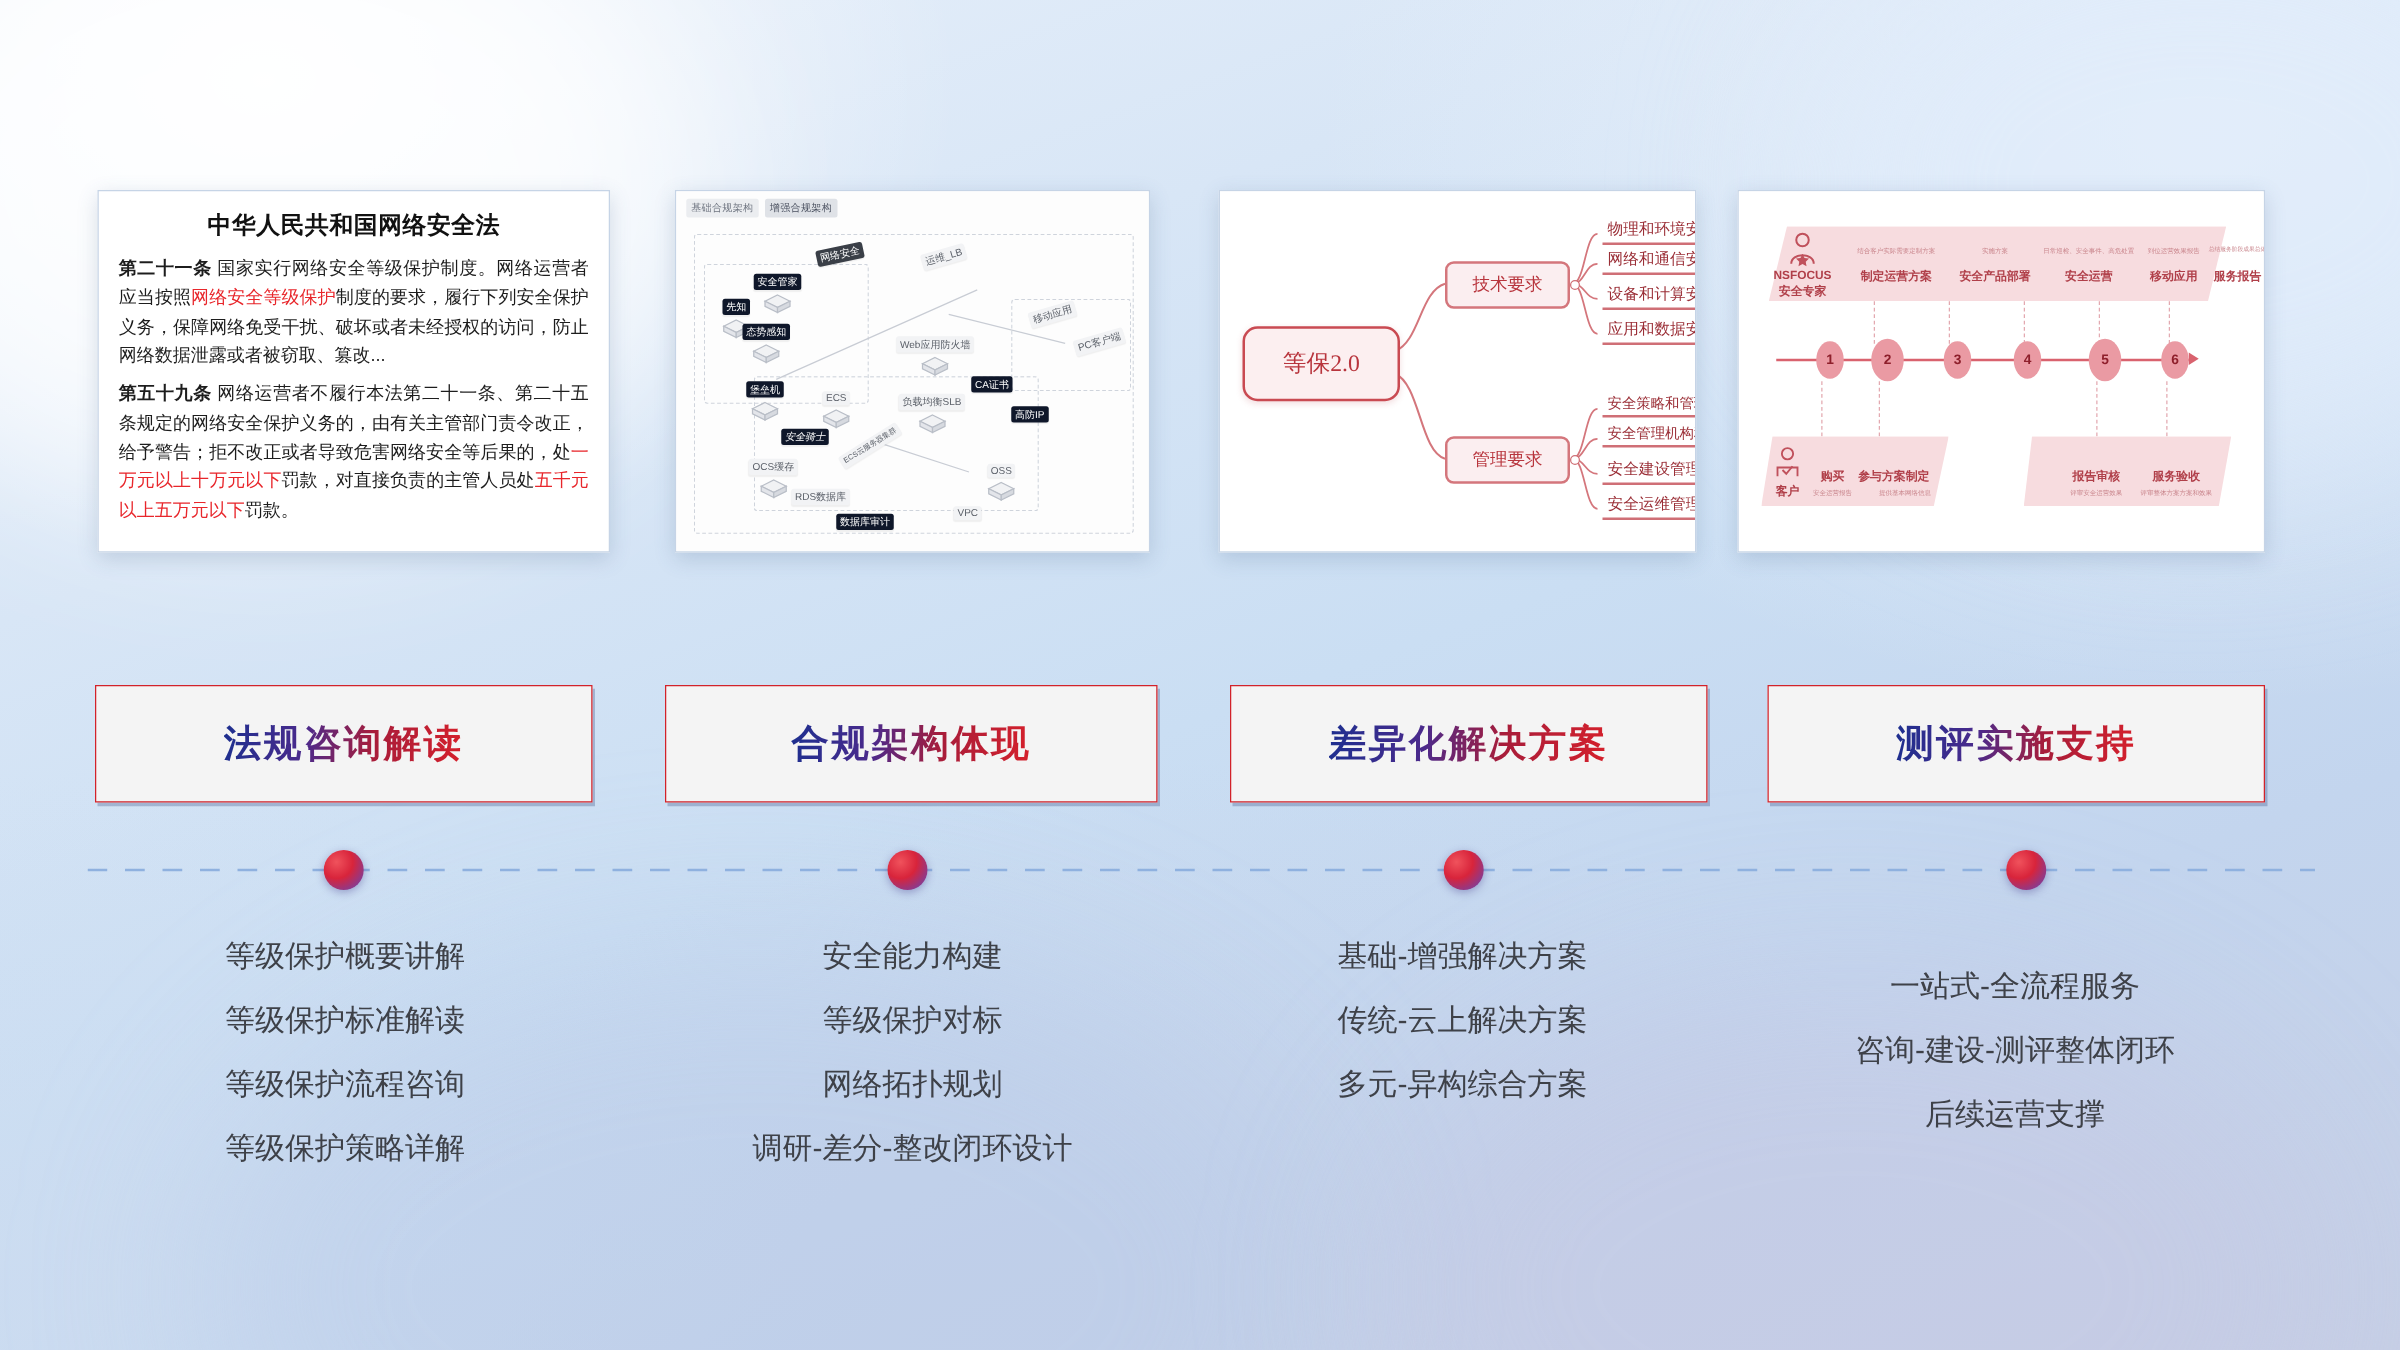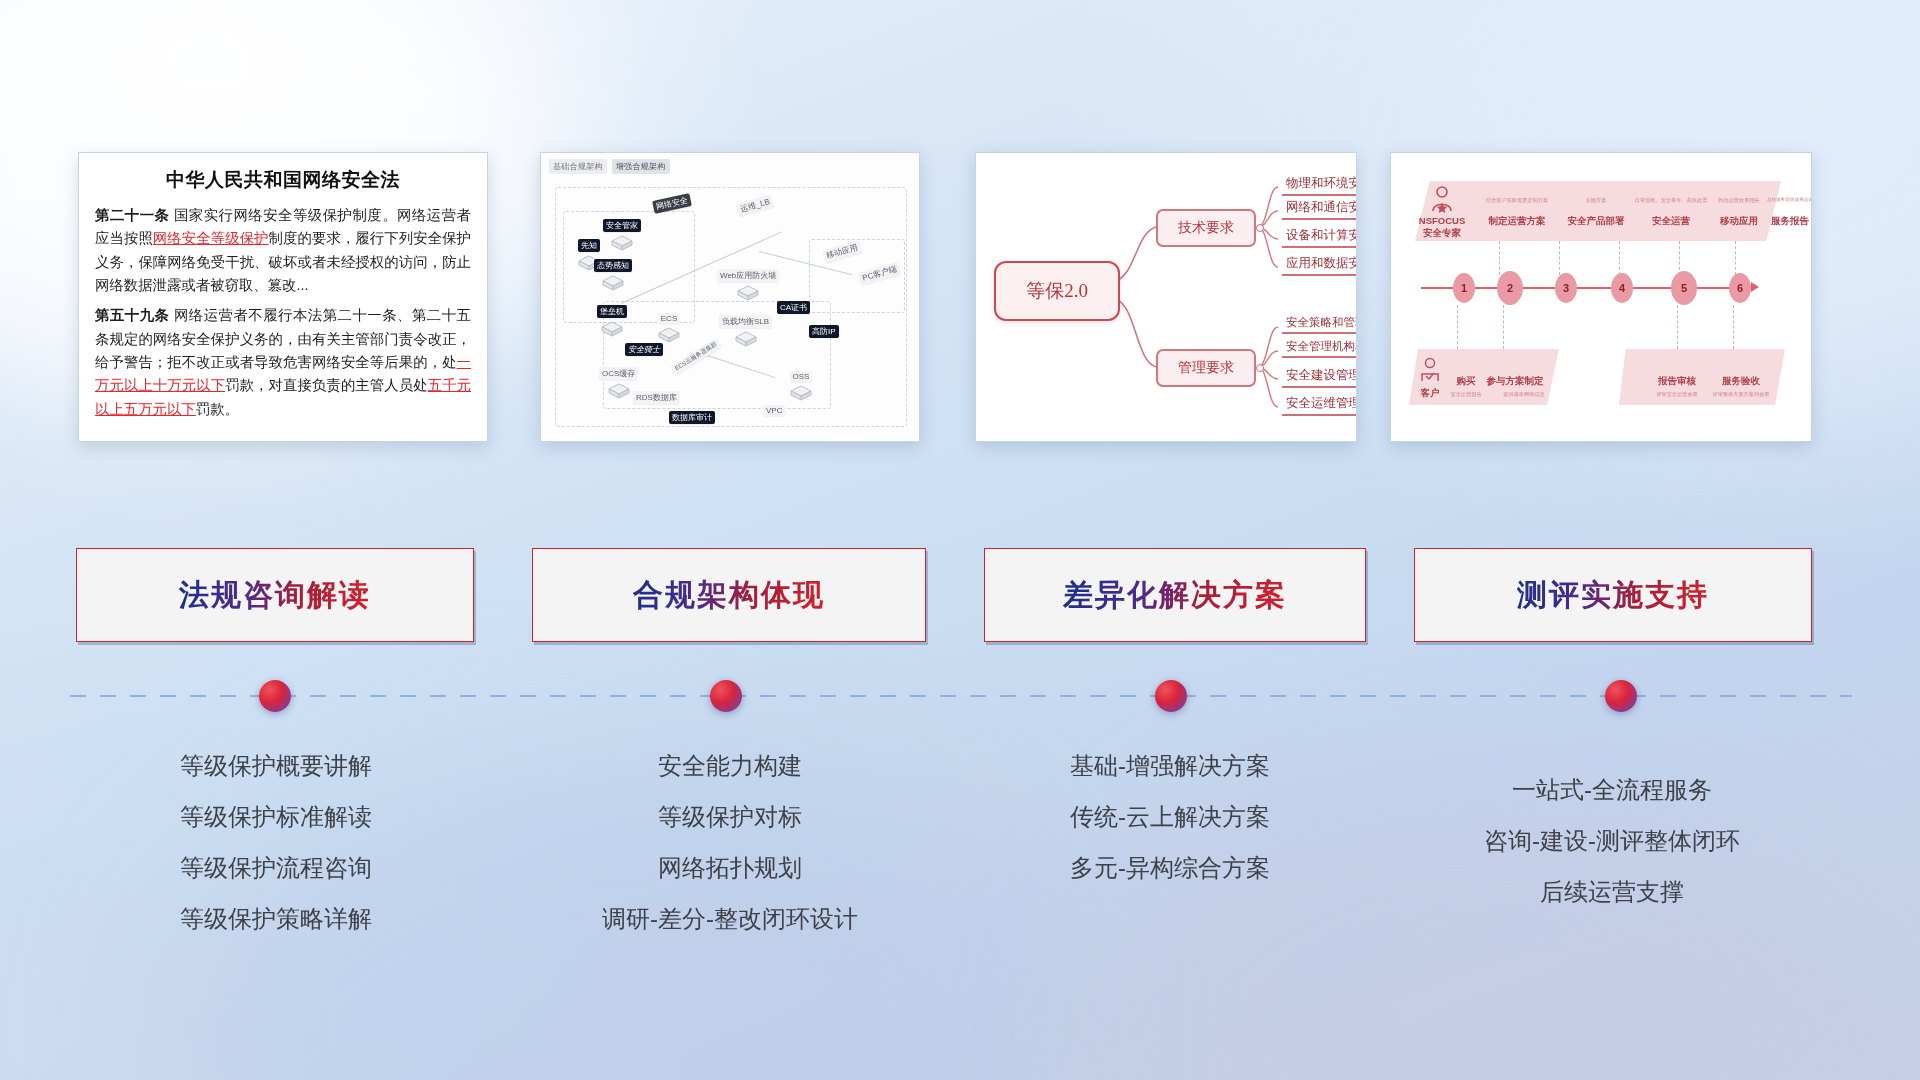--- a/index.html
+++ b/index.html
@@ -36,21 +36,21 @@
   .card-4{left:1390px;width:420px;height:288px;}
 
   
   .law{padding:14px 16px 8px 16px;box-sizing:border-box;height:100%;}
   .law-title{
     text-align:center;font-weight:bold;font-size:19px;color:#111;
     letter-spacing:.5px;margin-bottom:11px;
   }
   .law-p{font-size:14.4px;color:#1d1d1d;line-height:1.62;text-align:justify;margin:0 0 7px 0;}
   .law-p b{font-weight:bold;}
-  .law-red{color:#e8262b;text-decoration:underline;}
+  .law-red{color:#e8262b;}
 
   
   .arch{position:relative;width:100%;height:100%;background:#fdfdfd;}
   .arch-tabs{position:absolute;left:8px;top:6px;display:flex;gap:5px;}
   .arch-tab{font-size:8px;color:#6f7580;background:#ebedf0;padding:2px 4px;border-radius:2px;letter-spacing:.3px;}
   .arch-tab.sel{background:#dfe2e7;color:#4b5160;}
   .nd{position:absolute;display:flex;flex-direction:column;align-items:center;}
   .nd .cap{font-size:8px;color:#5b6069;background:#f2f3f5;padding:1px 3px;border-radius:2px;white-space:nowrap;box-shadow:0 1px 1px rgba(0,0,0,.06);}
   .nd .cap.dk{background:#0f172a;color:#fff;}
   .nd .cap.bk{background:#3a3f47;color:#fff;}

